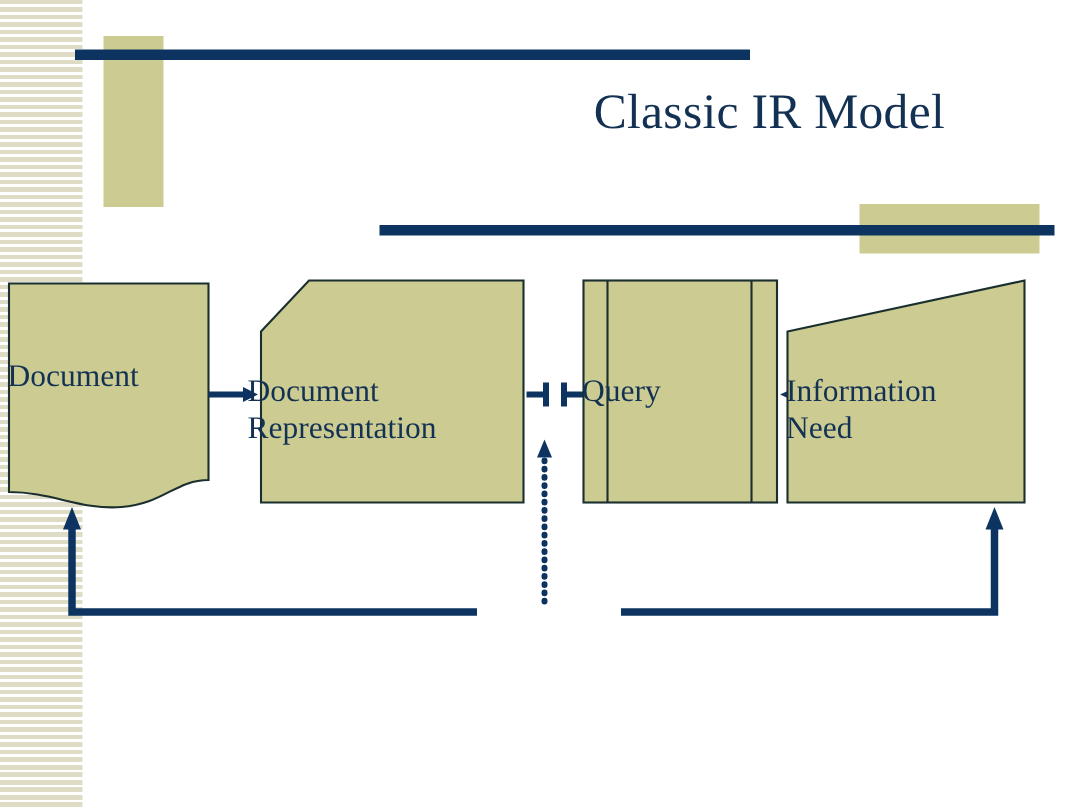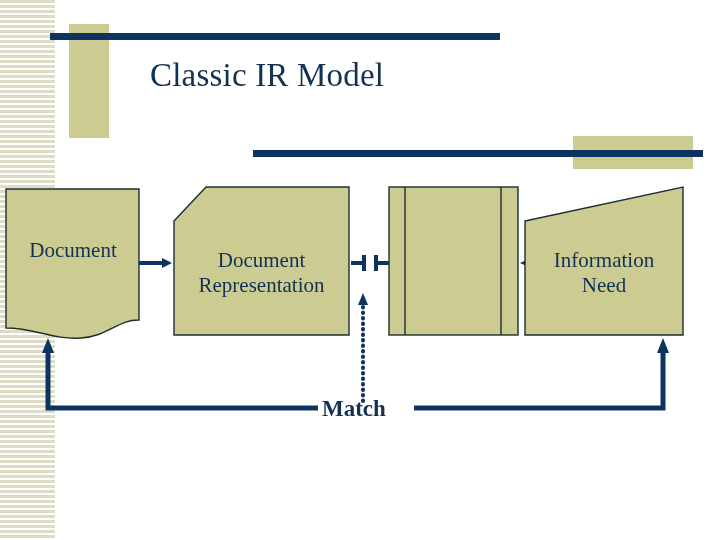--- a/index.html
+++ b/index.html
@@ -41,42 +41,41 @@
     position: absolute;
     background: #0d3460;
   }
 
   
   #title {
     position: absolute;
     left: 150px;
     top: 55px;
     width: 480px;
-    text-align: left;
+    text-align: right;
     color: #133153;
     font-size: 33px;
     line-height: 40px;
     letter-spacing: 0.2px;
     white-space: nowrap;
   }
 
   
   .shape {
     position: absolute;
   }
   .shape svg {
     display: block;
     overflow: visible;
   }
   .shape-label {
     position: absolute;
     color: #133153;
     font-size: 21px;
     line-height: 25px;
-    text-align: center;
     white-space: pre-line;
     pointer-events: none;
   }
 
   
   .conn {
     position: absolute;
   }
   .conn svg { display: block; overflow: visible; }
 
@@ -138,20 +137,21 @@
       <line x1="25" y1="11" x2="38" y2="11" stroke="#0d3460" stroke-width="4"></line>
     </svg>
   </div>
 
   <div class="shape" style="left:388px; top:186px;">
     <svg width="131" height="150" viewBox="0 0 131 150" aria-hidden="true">
       <rect x="1" y="1" width="129" height="148" fill="#cbcb92" stroke="#1b2f2f" stroke-width="1.4"></rect>
       <line x1="17" y1="1" x2="17" y2="149" stroke="#1b2f2f" stroke-width="1.4"></line>
       <line x1="113" y1="1" x2="113" y2="149" stroke="#1b2f2f" stroke-width="1.4"></line>
     </svg>
+    <div class="shape-label" style="left:0px; top:62px; width:131px;">Query</div>
   </div>
 
   <div class="conn" style="left:520px; top:255px;">
     <svg width="36" height="16" viewBox="0 0 36 16" aria-hidden="true">
       <line x1="11" y1="8" x2="36" y2="8" stroke="#0d3460" stroke-width="4"></line>
       <path d="M0,8 L11,3 L11,13 Z" fill="#0d3460"></path>
     </svg>
   </div>
 
   <div class="shape" style="left:524px; top:186px;">
@@ -176,15 +176,14 @@
     </svg>
   </div>
 
   <div class="conn" style="left:410px; top:335px;">
     <svg width="265" height="80" viewBox="0 0 265 80" aria-hidden="true">
       <polyline points="4,73 253,73 253,17" fill="none" stroke="#0d3460" stroke-width="5"></polyline>
       <path d="M253,3 L259,18 L247,18 Z" fill="#0d3460"></path>
     </svg>
   </div>
 
-  <div id="match-label">Match</div>
 
 </div>
 
 </body></html>

